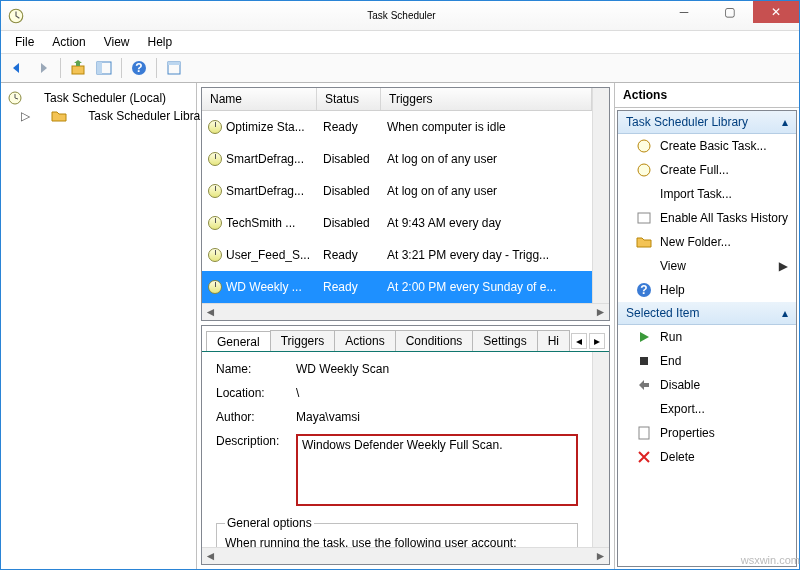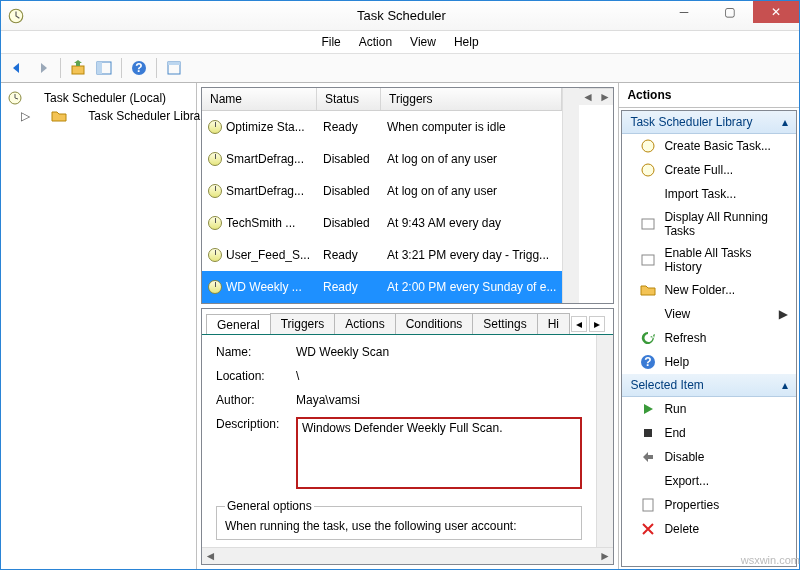--- a/index.html
+++ b/index.html
@@ -1,34 +1,34 @@
 <!DOCTYPE html>
 <html><head>
 <meta charset="utf-8">
 <style>
 * { box-sizing: border-box; font-family: "Segoe UI", Tahoma, sans-serif; font-size: 12px; }
 body { margin: 0; background: #fff; width: 800px; height: 570px; overflow: hidden; border: 1px solid #2a84d6; }
 .titlebar { height: 30px; background: linear-gradient(#fff,#f6f6f6); display: flex; align-items: center; position: relative; border-bottom: 1px solid #dcdcdc; }
 .titlebar .icon { width: 18px; height: 18px; margin: 0 6px; }
-.titlebar .title { position: absolute; left: 3px; right: 0; text-align: center; font-size: 13px; color: #000; pointer-events:none;}
+.titlebar .title { position: absolute; left: 3px; right: 0; text-align: center; font-size: 10px; color: #000; pointer-events:none;}
 .winbtns { position: absolute; right: 0; top: 0; display: flex; }
 .winbtn { width: 46px; height: 22px; display: flex; align-items: center; justify-content: center; color: #444; }
 .winbtn.close { background: #c75050; color: #fff; }
-.menubar { height: 22px; display: flex; align-items: center; padding: 0 6px; gap: 2px; justify-content: center; }
+.menubar { height: 22px; display: flex; align-items: center; padding: 0 6px; gap: 2px; }
 .menuitem { padding: 2px 8px; }
 .toolbar { height: 30px; border-top:1px solid #e0e0e0; border-bottom:1px solid #b8b8b8; display: flex; align-items: center; padding: 0 4px; gap: 2px; background:#fafafa;}
 .tbtn { width: 24px; height: 24px; display: flex; align-items: center; justify-content: center; }
 .tsep { width: 1px; height: 20px; background: #ccc; margin: 0 3px; }
 .client { display: flex; height: calc(570px - 30px - 22px - 30px - 2px); }
 .tree { width: 196px; border-right: 1px solid #c0c0c0; padding: 6px 4px; background:#fff;}
 .tree-row { display: flex; align-items: center; gap: 21px; padding: 1px 2px; white-space: nowrap; }
 .tree-row.indent { padding-left: 16px; }
 .exp { width:12px; display:inline-flex; justify-content:center; color:#555;}
 .mid { flex: 1; display: flex; flex-direction: column; border-right: 1px solid #c0c0c0; }
-.tasklist { border:1px solid #828790; margin:4px; background:#fff; display:flex; flex-direction:row; }
+.tasklist { border:1px solid #828790; margin:4px; background:#fff; display:flex; flex-direction:column; }
 .cols { display: flex; background: linear-gradient(#fdfdfd,#ececec); border-bottom: 1px solid #d0d0d0; }
 .col { padding: 4px 8px; border-right:1px solid #d6d6d6; }
 .col.name{width:115px;} .col.status{width:64px;} .col.trig{flex:1;}
 .rows { overflow:auto; position:relative; }
 .row { display: flex; padding: 8px 0; align-items:flex-start; }
 .row.sel { background:#1e90ff; color:#fff; }
 .cell { padding: 1px 6px; white-space:nowrap; overflow:hidden; text-overflow:ellipsis;}
 .cell.name{width:115px; display:flex; align-items:center; gap:4px;} .cell.status{width:64px;} .cell.trig{flex:1;}
 .clock { width:14px; height:14px; border-radius:50%; border:1px solid #8a8a40; background:linear-gradient(#fefee0,#e6e680); position:relative; flex-shrink:0;}
 .clock::after{content:"";position:absolute;left:50%;top:10%;width:1px;height:40%;background:#555;}
@@ -282,54 +282,38 @@
           <div class="aitem">
             <span class="ico"></span>
             <span>Import Task...</span>
           </div>
           <div class="aitem">
             <span class="ico">
               <svg viewBox="0 0 16 16">
                 <rect x="2" y="3" width="12" height="10" fill="#fff" stroke="#888"></rect>
               </svg>
             </span>
-            <span>Display All Running Tasks</span>
-          </div>
-          <div class="aitem">
-            <span class="ico">
-              <svg viewBox="0 0 16 16">
-                <rect x="2" y="3" width="12" height="10" fill="#fff" stroke="#888"></rect>
-              </svg>
-            </span>
             <span>Enable All Tasks History</span>
           </div>
           <div class="aitem">
             <span class="ico">
               <svg viewBox="0 0 16 16">
                 <path d="M1 4h5l2 2h7v7H1z" fill="#f3c355" stroke="#b8860b"></path>
               </svg>
             </span>
             <span>New Folder...</span>
           </div>
           <div class="aitem">
             <span class="ico"></span>
             <span>View</span>
             <span class="sub">▶</span>
           </div>
           <div class="aitem">
             <span class="ico">
               <svg viewBox="0 0 16 16">
-                <path d="M8 2a6 6 0 1 0 5 3l2-1-1 4-4-1 2-1a4 4 0 1 1-4-2z" fill="#3a9a3a"></path>
-              </svg>
-            </span>
-            <span>Refresh</span>
-          </div>
-          <div class="aitem">
-            <span class="ico">
-              <svg viewBox="0 0 16 16">
                 <circle cx="8" cy="8" r="7" fill="#3a7bd5"></circle>
                 <text x="8" y="12" text-anchor="middle" fill="#fff" font-size="10" font-weight="bold">?</text>
               </svg>
             </span>
             <span>Help</span>
           </div>
         </div>
       <div class="section">
         <span>Selected Item</span>
         <span>▴</span>

